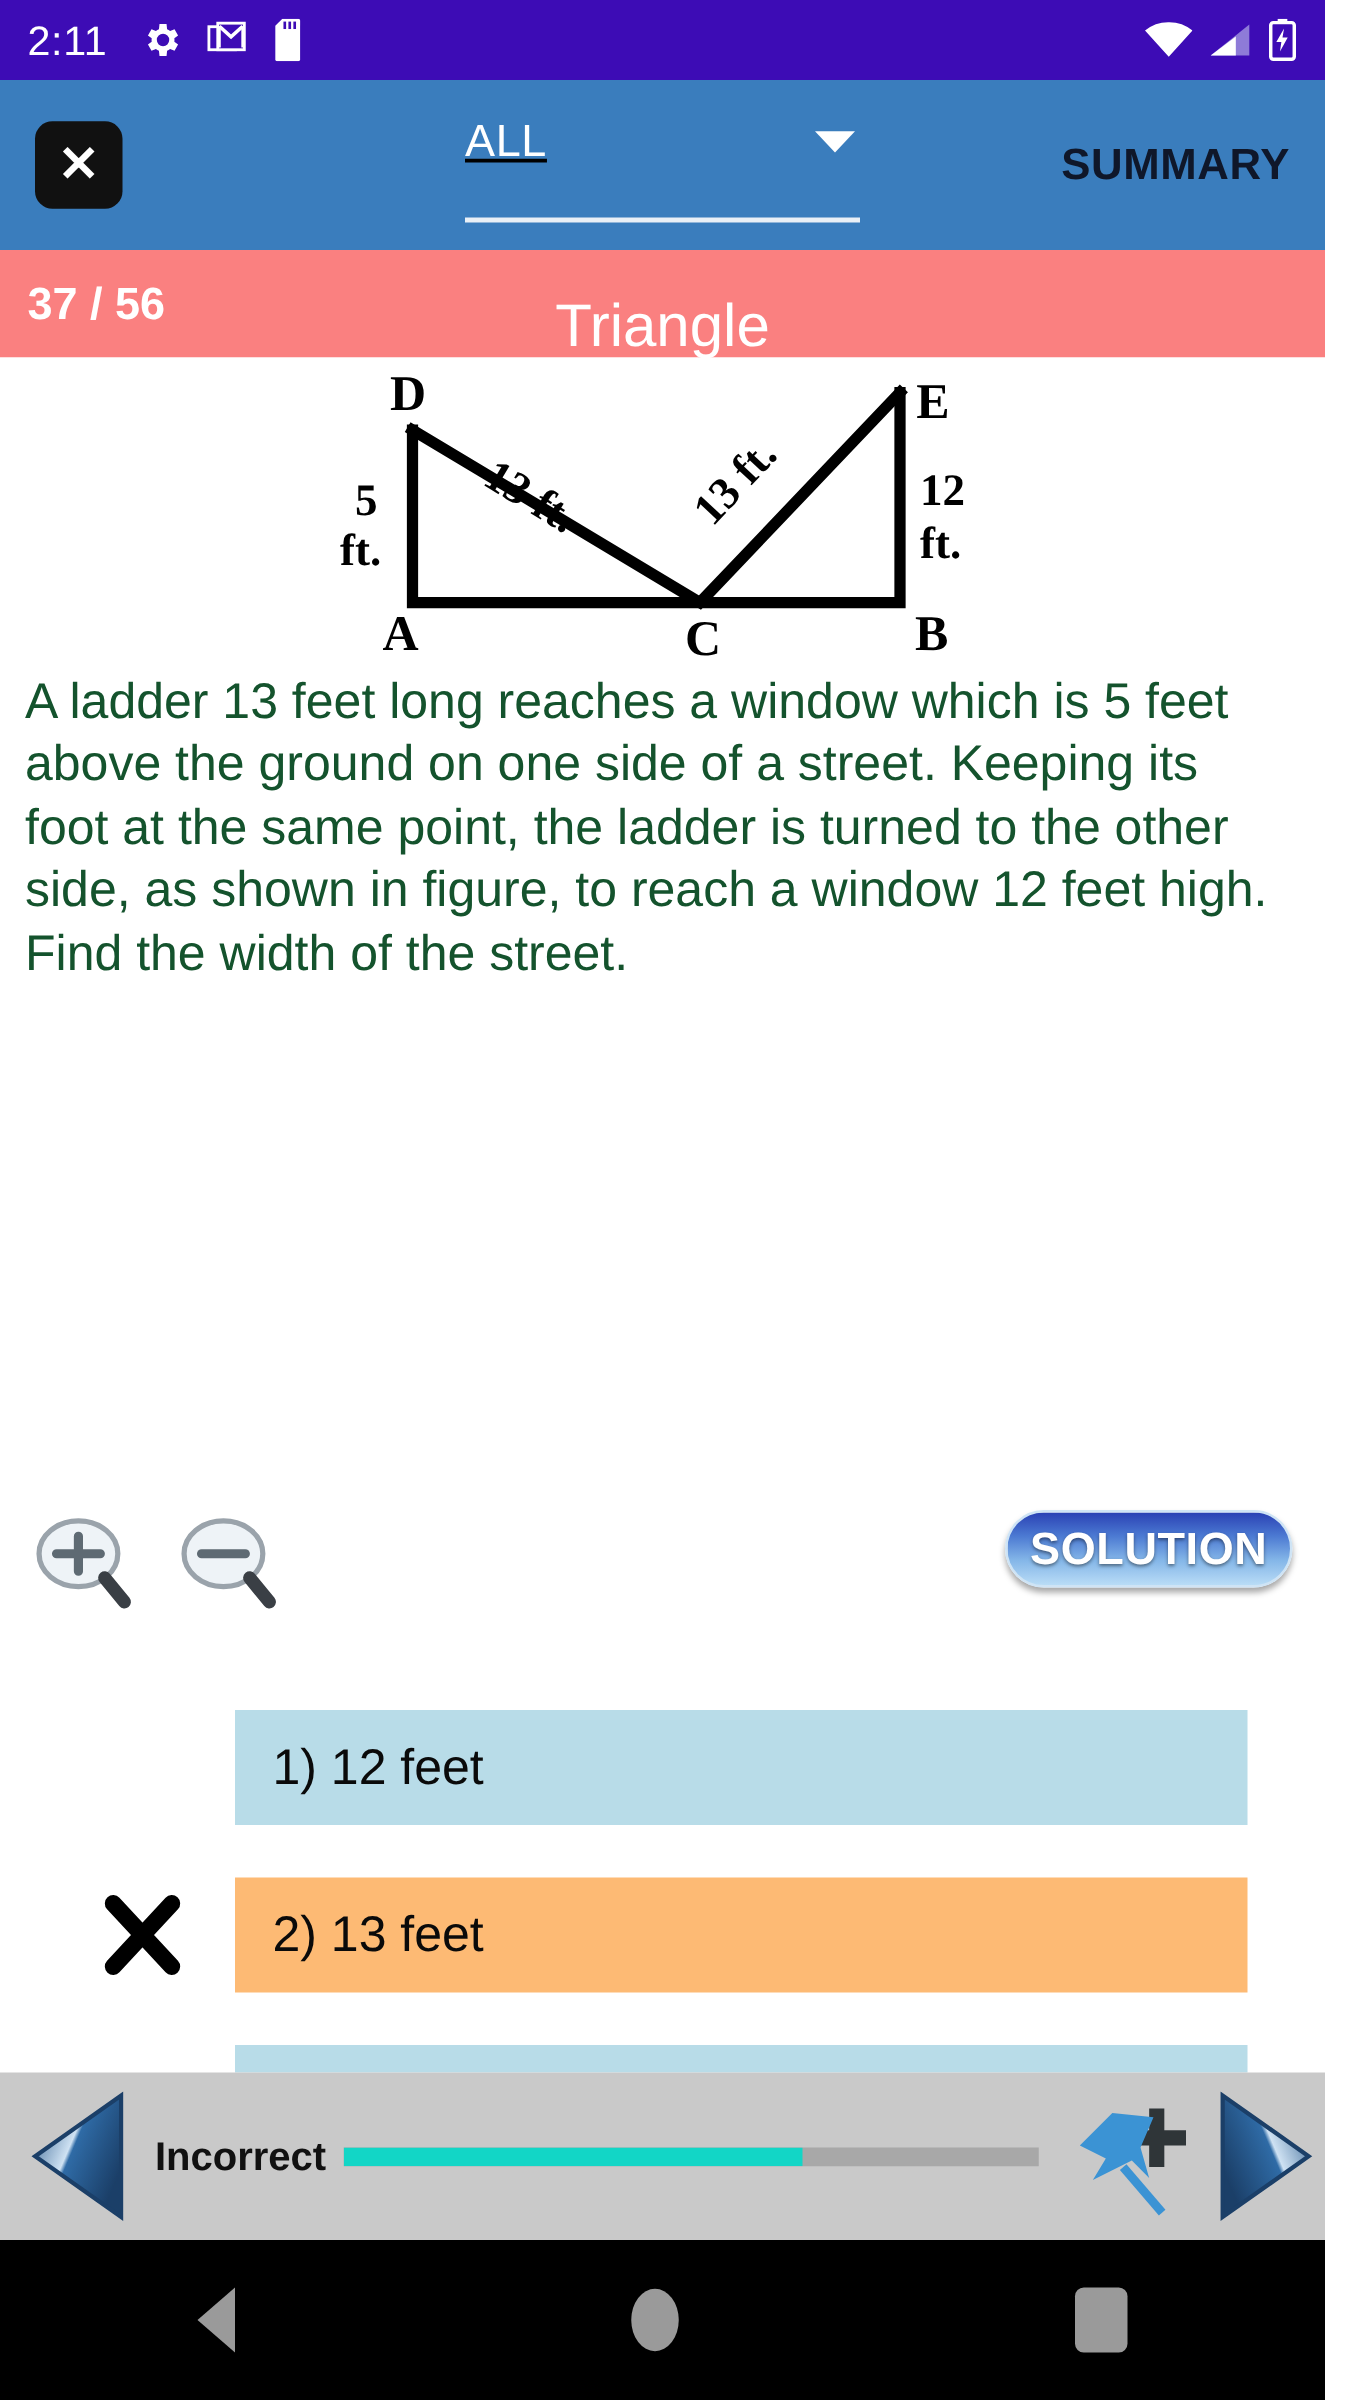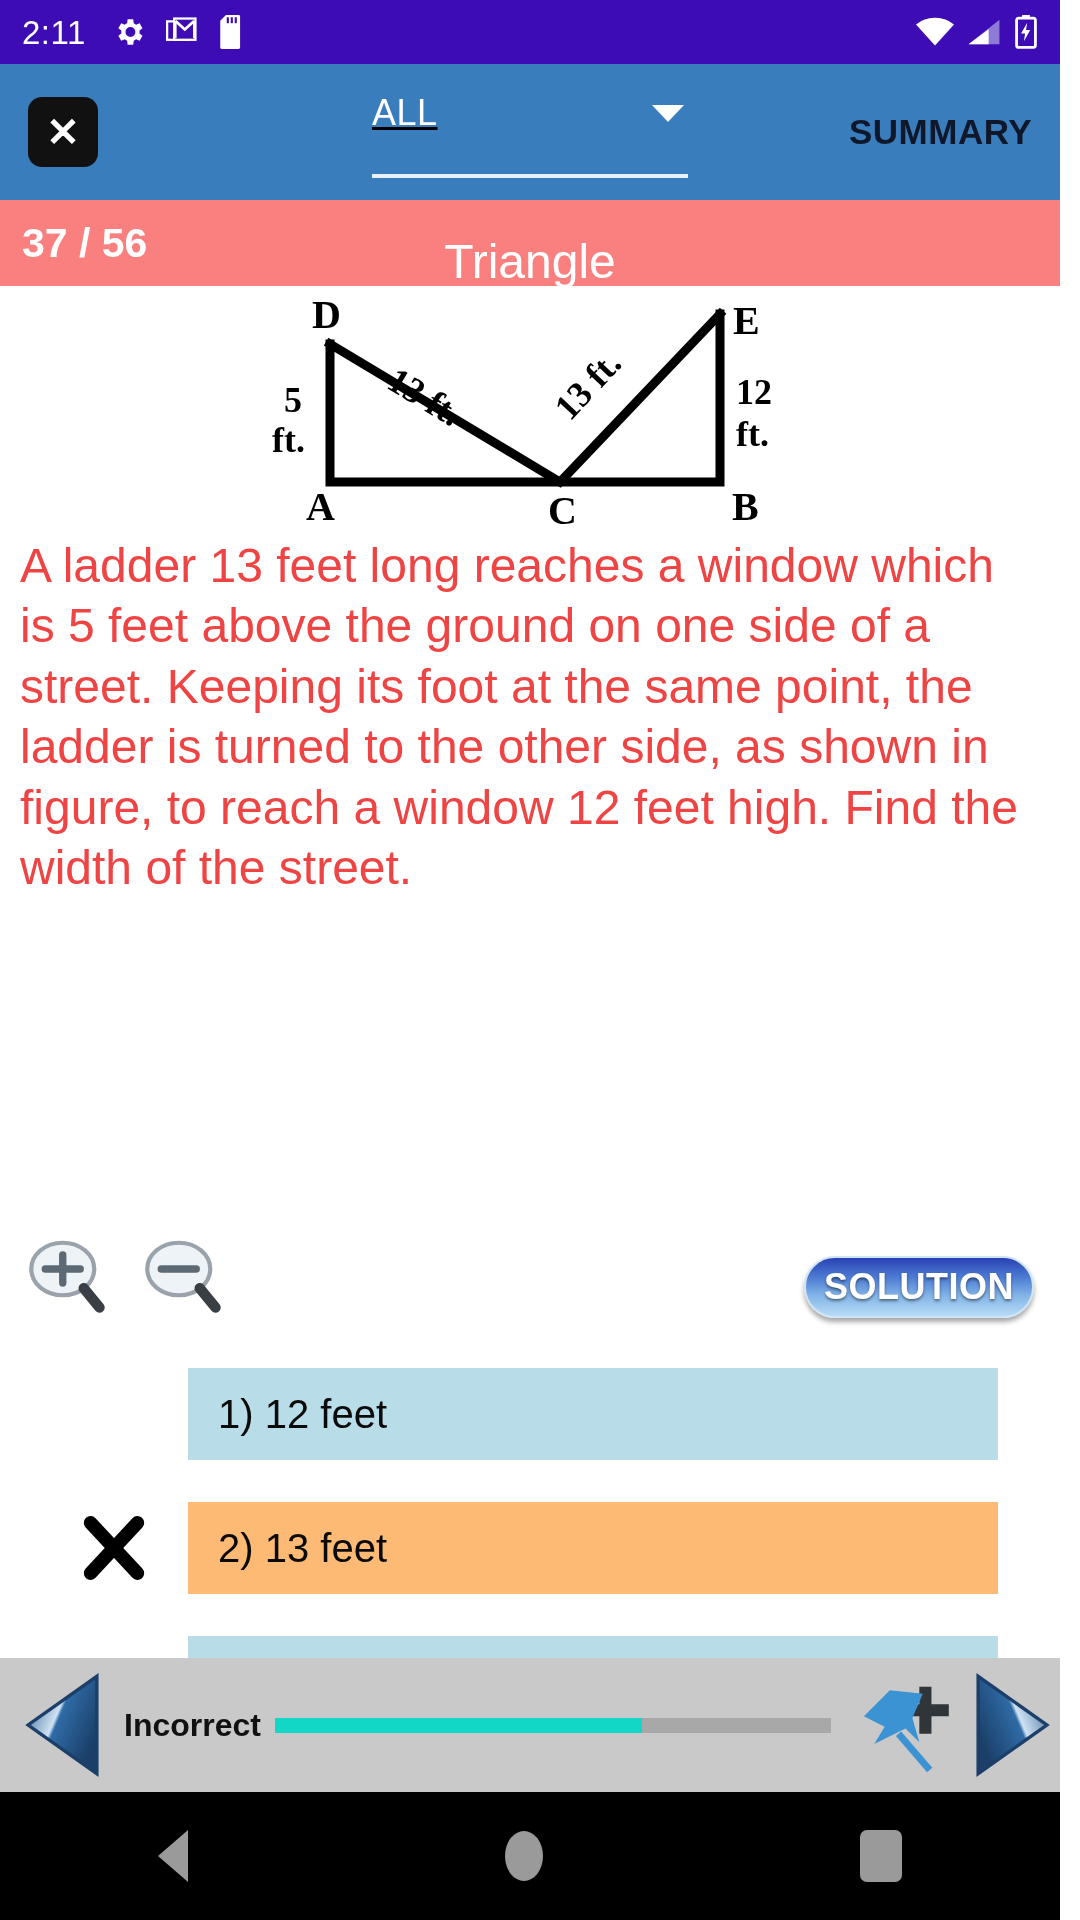--- a/index.html
+++ b/index.html
@@ -53,42 +53,42 @@
   .summary-btn {
     margin-left: auto; color: #0f172a; font-size: 35px; font-weight: bold;
     letter-spacing: .5px; cursor: pointer;
   }
 
   
   .qheader {
     flex: 0 0 86px; background: #fa8080; position: relative;
     display: flex; align-items: center; padding: 0 22px; color: #ffffff;
   }
-  .q-counter { font-size: 41px; font-weight: bold; }
+  .q-counter { font-size: 36px; font-weight: bold; }
   .q-topic {
     position: absolute; left: 50%; transform: translateX(-50%);
     font-size: 48px; font-weight: normal; margin-top: 36px;
   }
 
   
   .content { flex: 1 1 auto; background: #ffffff; position: relative; overflow: hidden; }
 
   .diagram-wrap { width: 100%; display: flex; justify-content: center; padding-top: 6px; }
   .diagram { display: block; }
 
   .question-text {
     padding: 4px 28px 0 20px;
-    font-size: 48px; line-height: 1.26; color: #ef4444;
+    font-size: 40px; line-height: 1.26; color: #14532d;
     font-family: "Liberation Sans", sans-serif;
   }
 
   
   .toolrow {
     position: absolute; left: 0; right: 0; top: 922px; height: 110px;
-    display: flex; align-items: flex-end; padding: 0 26px;
+    display: flex; align-items: flex-start; padding: 0 26px;
   }
   .mag { width: 84px; height: 84px; cursor: pointer; }
   .mag + .mag { margin-left: 32px; }
   .solution-btn {
     margin-left: auto; width: 230px; height: 62px; border-radius: 34px;
     background: linear-gradient(180deg, #2a41b4 0%, #4b79d2 32%, #84b6e8 66%, #b9dcf6 100%);
     border: 2px solid #cfe4f5;
     box-shadow: 0 4px 5px rgba(0,0,0,.35);
     display: flex; align-items: center; justify-content: center;
     cursor: pointer;

